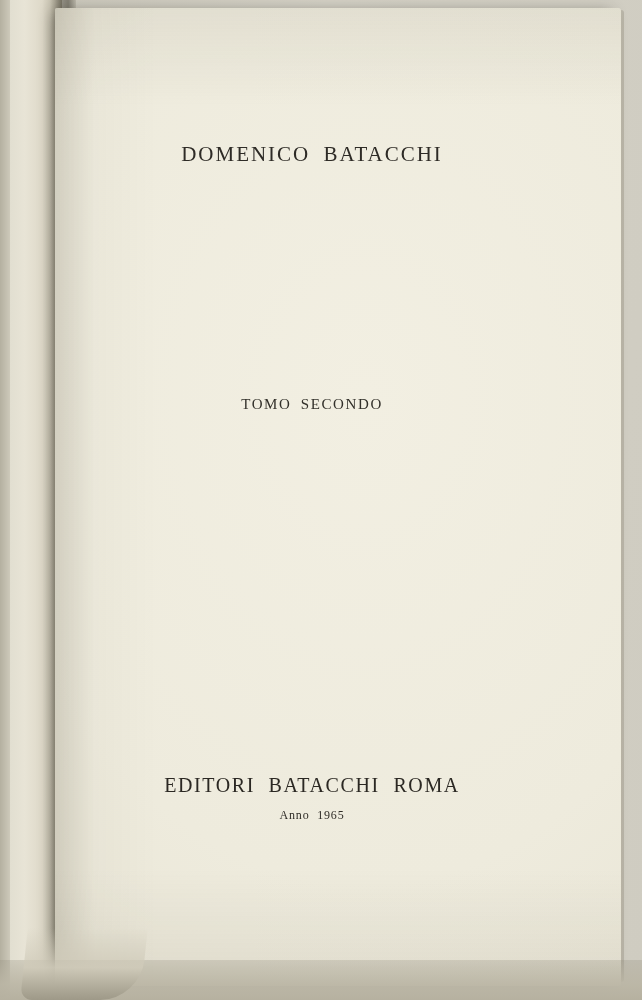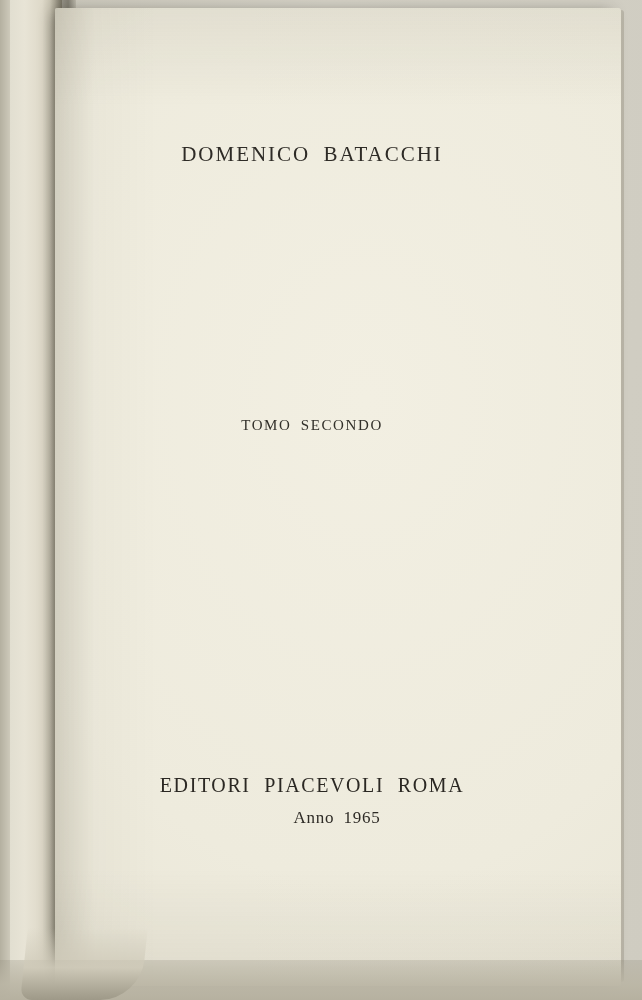--- a/index.html
+++ b/index.html
@@ -141,40 +141,39 @@
     color: #2e2b26;
   }
   .title {
     top: 288px;
     font-size: 40px;
     letter-spacing: 2.5px;
     word-spacing: 14px;
     color: #232019;
   }
   .volume {
-    top: 409px;
+    top: 388px;
     font-size: 15px;
     letter-spacing: 1.6px;
     word-spacing: 4px;
     color: #32302a;
   }
   .publisher {
     top: 766px;
     font-size: 20px;
     letter-spacing: 1.6px;
     word-spacing: 7px;
     color: #2b2823;
   }
   .year {
     top: 800px;
-    font-size: 17px;
+    font-size: 12px;
     letter-spacing: 0.8px;
     word-spacing: 4px;
     color: #2e2b26;
-    margin-left: 25px;
   }
 </style>
 </head>
 <body>
 
 <div id="page">
 
   <div class="photo-bg"></div>
 
   <div class="left-leaf">
@@ -186,21 +185,21 @@
   <div class="page-right-edge"></div>
 
   <div class="page-sheet"></div>
 
   <div class="text-layer">
     <div class="line author">DOMENICO  BATACCHI</div>
 
 
     <div class="line volume">TOMO SECONDO</div>
 
-    <div class="line publisher">EDITORI  PIACEVOLI  ROMA</div>
+    <div class="line publisher">EDITORI  BATACCHI  ROMA</div>
 
     <div class="line year">Anno 1965</div>
   </div>
 
   <div class="bottom-block"></div>
   <div class="bottom-curl"></div>
 
 </div>
 
 </body></html>

